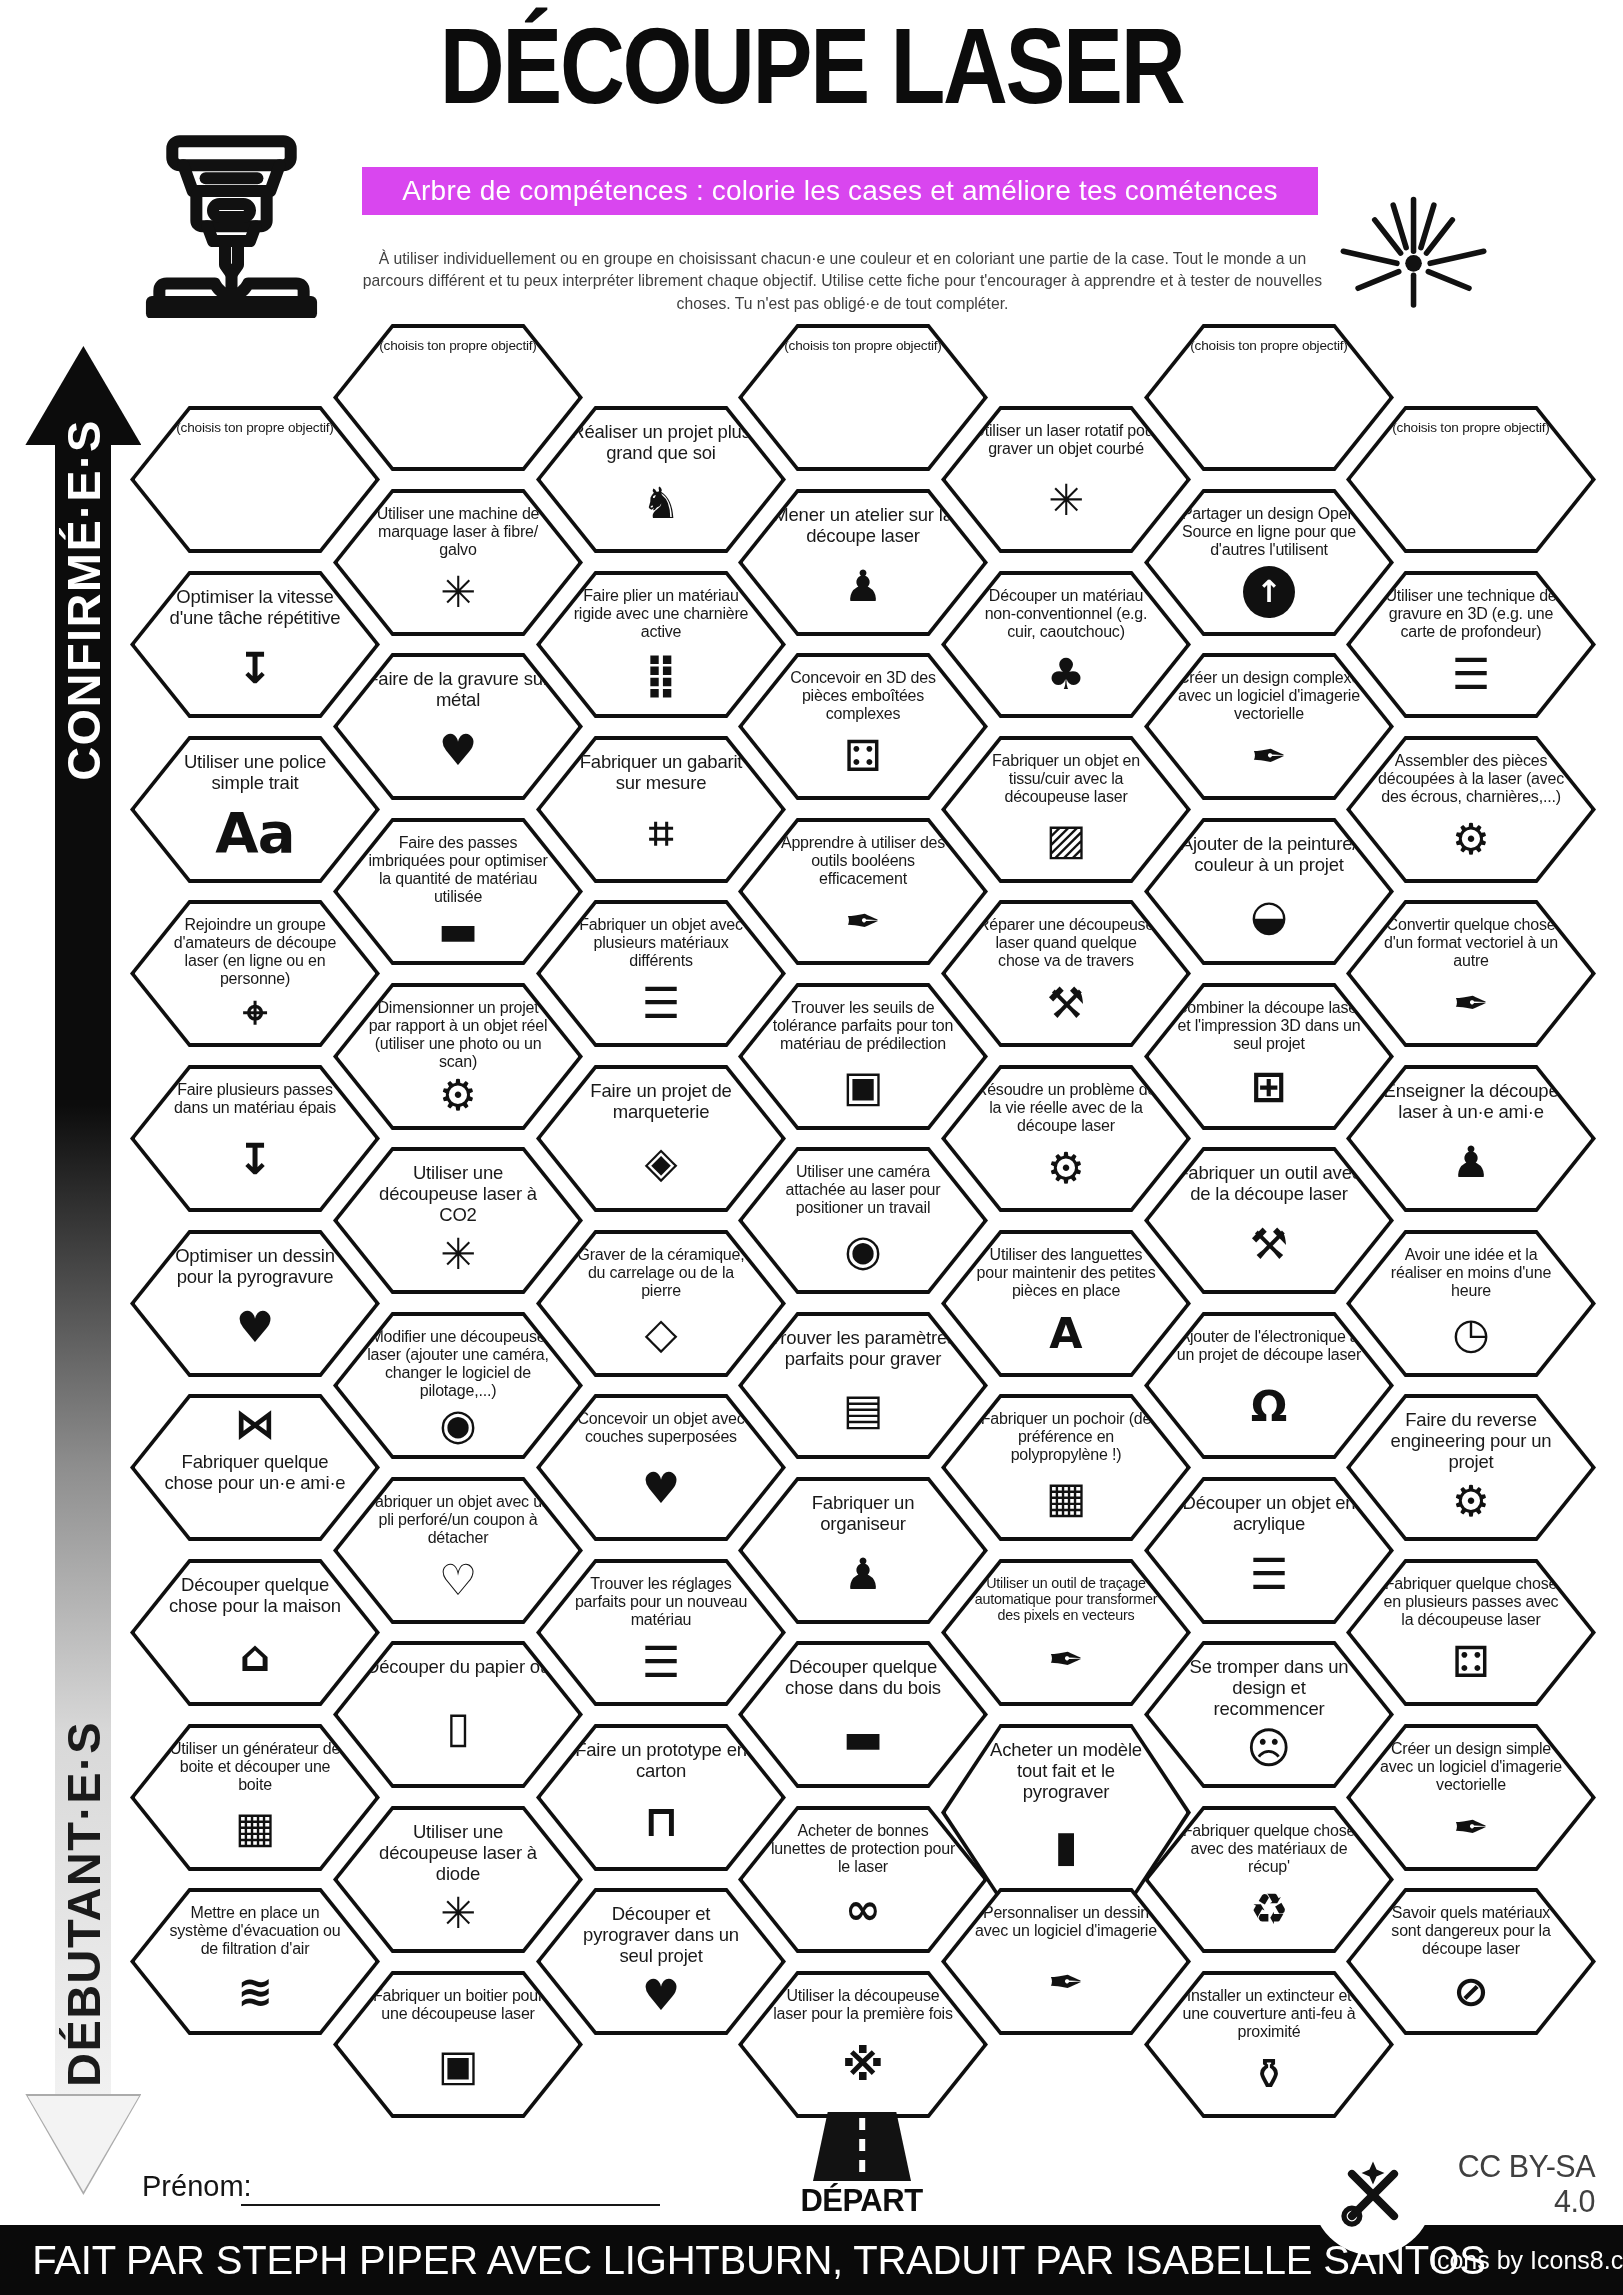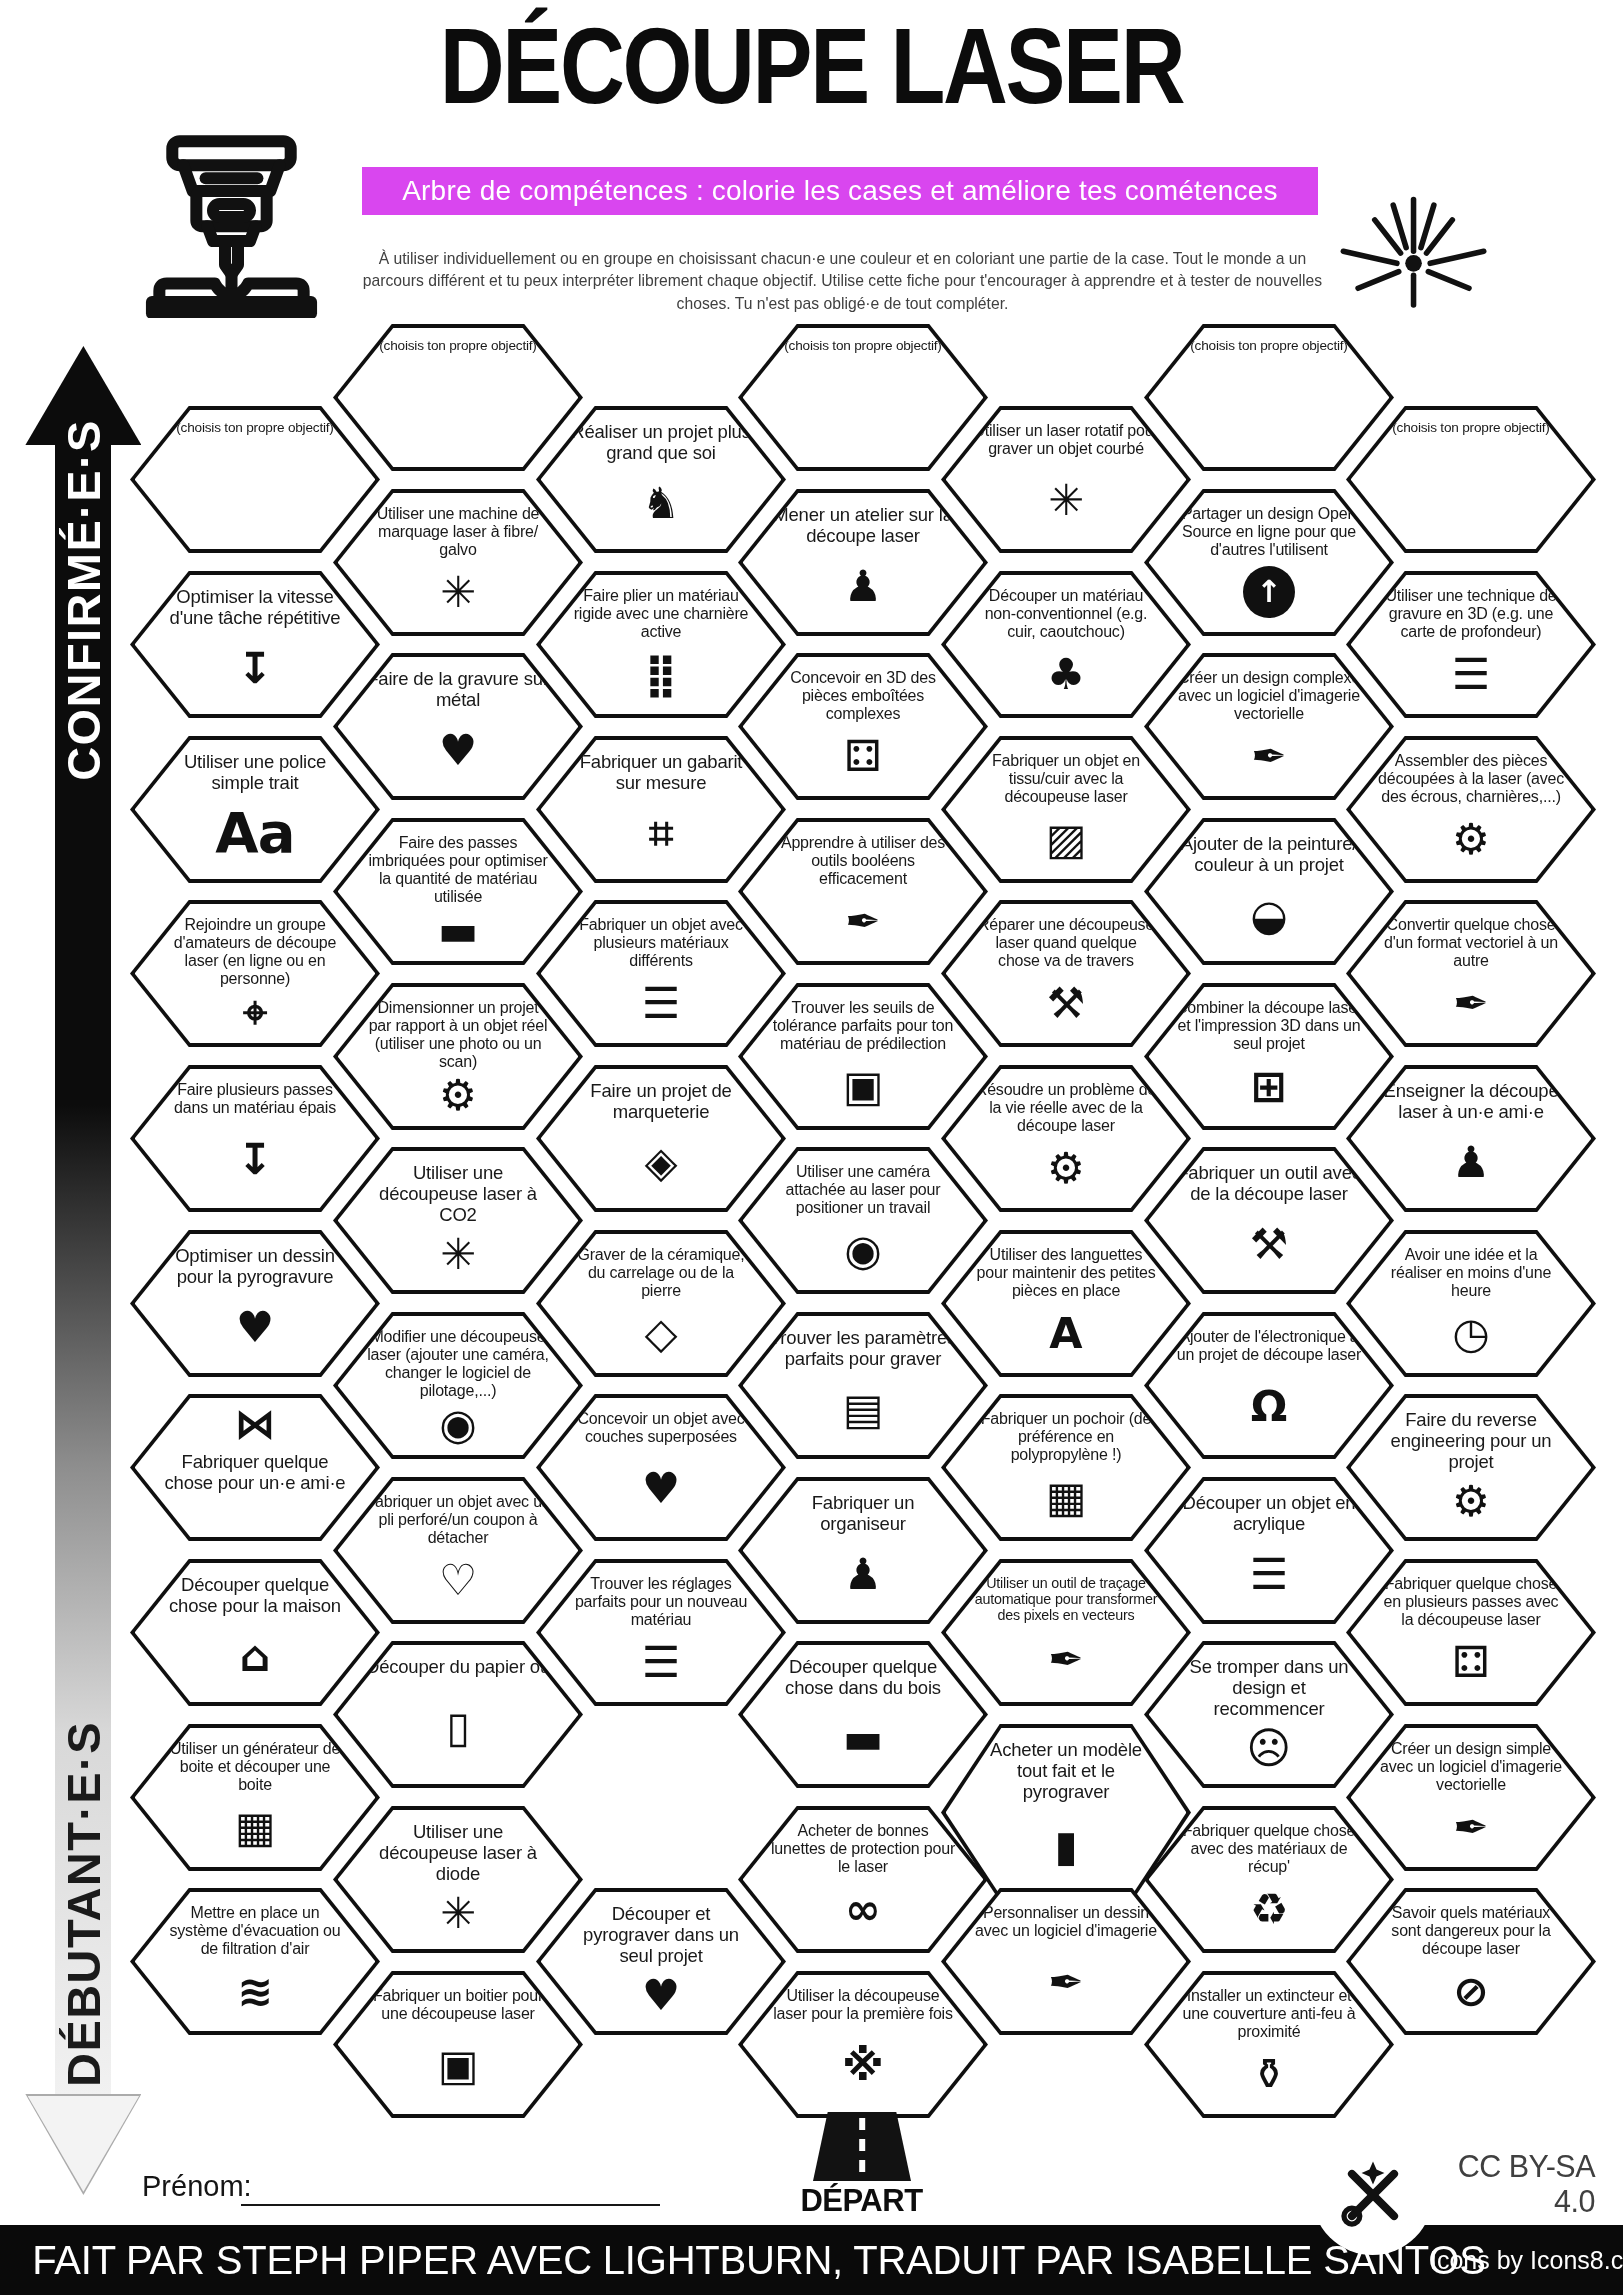--- a/index.html
+++ b/index.html
@@ -341,20 +341,28 @@
       </div>
     </div>
     <div class="hex" style="left: 536px; top: 1559px; width: 250px; height: 147px;">
       <div class="hex-in">
         <div class="hex-content sm">
           <div class="hex-text">Trouver les réglages parfaits pour un nouveau matériau</div>
           <div class="hex-icon">☰</div>
         </div>
       </div>
     </div>
+    <div class="hex" style="left: 536px; top: 1724px; width: 250px; height: 147px;">
+      <div class="hex-in">
+        <div class="hex-content">
+          <div class="hex-text">Faire un prototype en carton</div>
+          <div class="hex-icon">⊓</div>
+        </div>
+      </div>
+    </div>
     <div class="hex" style="left: 536px; top: 1888px; width: 250px; height: 147px;">
       <div class="hex-in">
         <div class="hex-content">
           <div class="hex-text">Découper et pyrograver dans un seul projet</div>
           <div class="hex-icon">♥</div>
         </div>
       </div>
     </div>
     <div class="hex" style="left: 738px; top: 324px; width: 250px; height: 147px;">
       <div class="hex-in">

